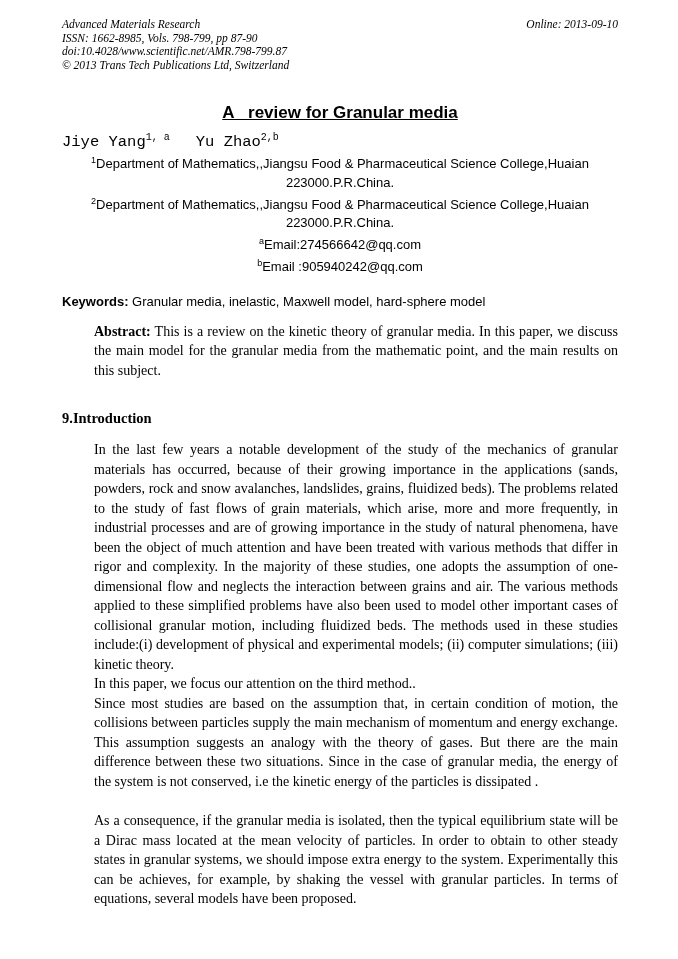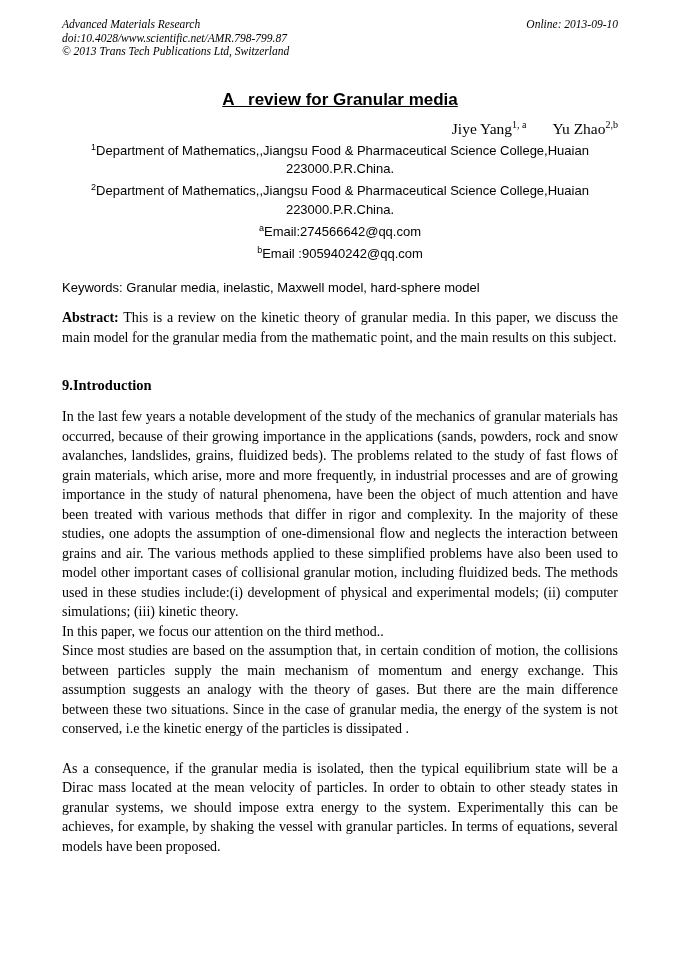--- a/index.html
+++ b/index.html
@@ -31,67 +31,69 @@
   .title {
     text-align: center;
     font-family: "Liberation Sans", sans-serif;
     font-weight: bold;
     font-size: 17px;
     margin-top: 31px;
     white-space: pre-wrap;
     text-decoration: underline;
   }
   .authors {
-    text-align: right;
-    font-family: Liberation Serif, serif;
+    text-align: left;
+    font-family: Liberation Mono, monospace;
     font-size: 15.5px;
     margin-top: 9px;
   }
   .authors sup { font-size: 10px; }
   .author-gap { display: inline-block; width: 26px; }
   
   .affils {
     margin-top: 0;
     text-align: center;
     font-family: "Liberation Sans", sans-serif;
     font-size: 13px;
     line-height: 18px;
   }
   .affils sup { font-size: 9px; }
   
   .keywords {
     margin-top: 17px;
     font-family: "Liberation Sans", sans-serif;
     font-size: 13px;
   }
-  .keywords b { font-weight: normal; }
+  .keywords b { font-weight: bold; }
   
   .abstract, .para {
     margin-top: 13px;
     font-size: 14px;
     line-height: 19.5px;
     text-align: justify;
+    margin-left: 32px;
   }
   .para.tight { margin-top: 0; }
   .abstract b { font-weight: bold; }
   h2.sec {
     margin-top: 30px;
     font-size: 14.5px;
     font-weight: bold;
     font-family: "Liberation Serif", serif;
   }
 </style>
 </head>
 <body>
 
 <div class="page">
 
   <div class="jheader">
     <div class="left">
       <div>Advanced Materials Research</div>
+      <div>ISSN: 1662-8985, Vols. 798-799, pp 87-90</div>
       <div>doi:10.4028/www.scientific.net/AMR.798-799.87</div>
       <div>© 2013 Trans Tech Publications Ltd, Switzerland</div>
     </div>
     <div class="right">Online: 2013-09-10</div>
   </div>
 
   <h1 class="title">A   review for Granular media</h1>
 
   <div class="authors">
     <span>Jiye Yang</span><sup>1, a</sup><span class="author-gap"></span><span>Yu Zhao</span><sup>2,b</sup>

